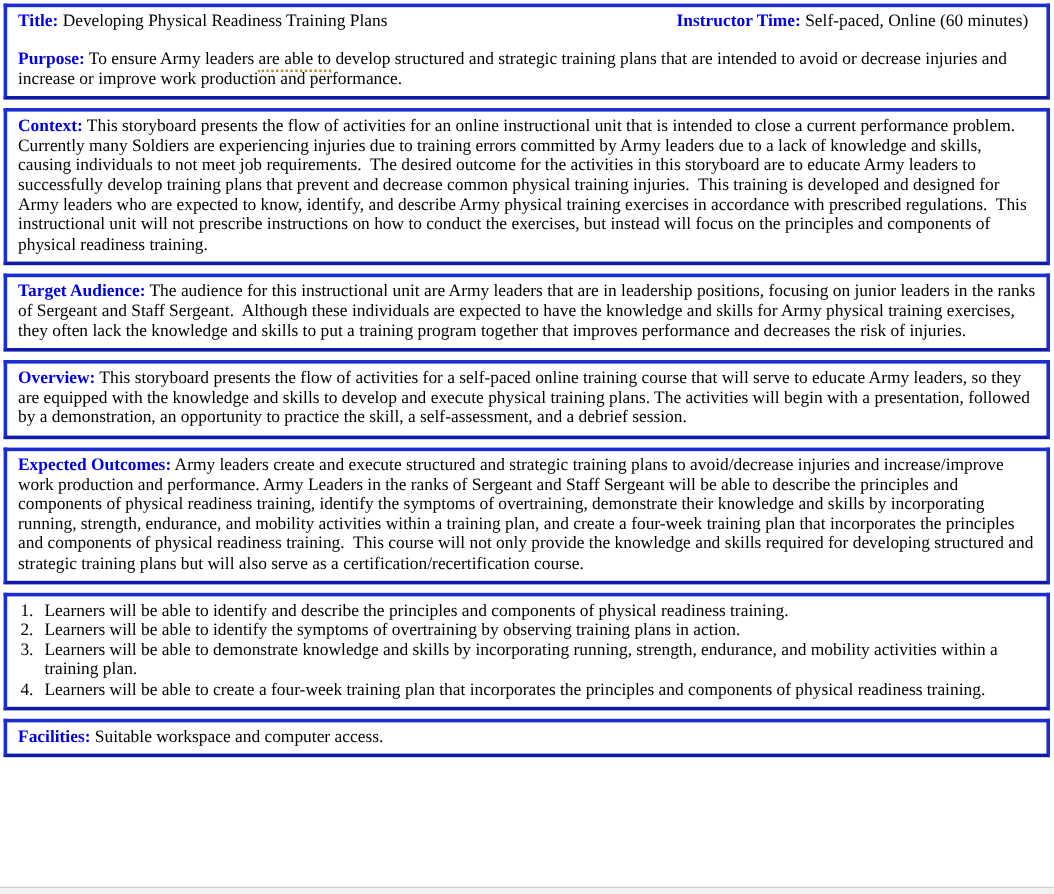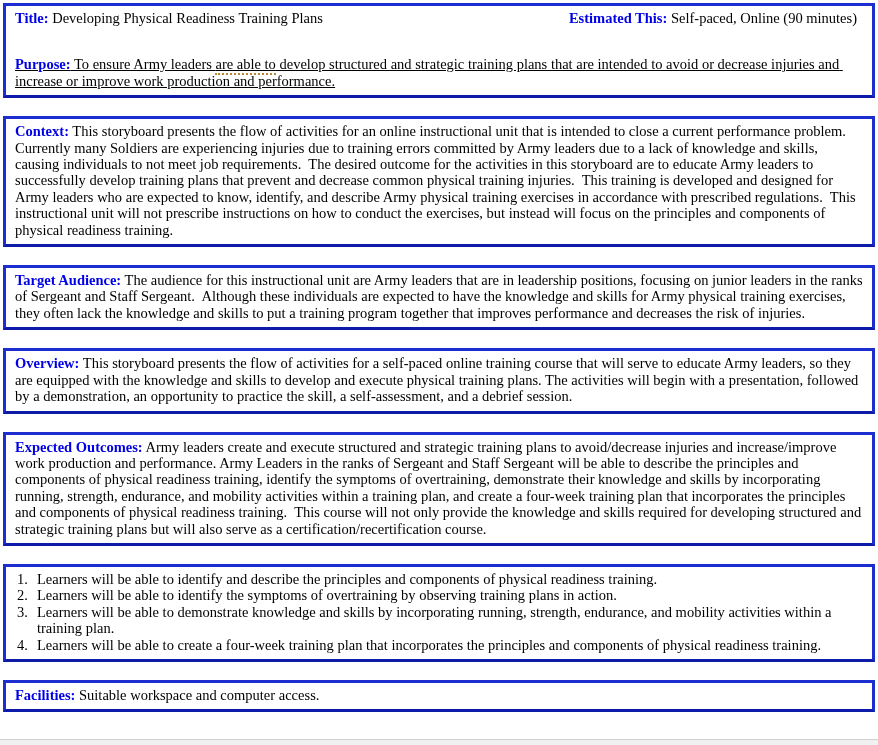--- a/index.html
+++ b/index.html
@@ -11,41 +11,41 @@
     font-family: "Liberation Serif", "DejaVu Serif", serif;
     font-size: 14.5px;
     line-height: 16.4px;
     color: #000000;
     position: relative;
     overflow: hidden;
   }
   .doc {
     display: flex;
     flex-direction: column;
-    gap: 18px;
+    gap: 7px;
     padding: 3px 3px 0 3px;
   }
   .box {
     border: 3px solid #1c2ed0;
     border-bottom-color: #0d1ba8;
     background: #ffffff;
     padding: 4px 9px 6px 9px;
   }
   .lbl {
     color: #0000e6;
     font-weight: 700;
   }
   .body-text { white-space: pre-wrap; }
   .para { margin: 0; }
   .title-row {
     display: flex;
     justify-content: space-between;
     padding-right: 6px;
   }
-  .purpose { margin-top: 30px; text-decoration: underline; }
+  .purpose { margin-top: 15px; }
   .grammar {
     border-bottom: 2px dotted #b5872f;
     padding-bottom: 1px;
   }
   .obj-list { margin-top: 0; }
   .obj {
     display: flex;
     margin: 0;
   }
   .obj .num {
@@ -65,21 +65,21 @@
   }
 </style>
 </head>
 <body>
 
 <div class="doc">
 
   <section class="box">
     <div class="title-row">
       <p class="para"><span class="lbl">Title:</span><span class="body-text"> Developing Physical Readiness Training Plans</span></p>
-      <p class="para"><span class="lbl">Estimated This:</span><span class="body-text"> Self-paced, Online (90 minutes)</span></p>
+      <p class="para"><span class="lbl">Instructor Time:</span><span class="body-text"> Self-paced, Online (60 minutes)</span></p>
     </div>
     <p class="para purpose"><span class="lbl">Purpose:</span><span class="body-text"> To ensure Army leaders </span><span class="body-text grammar">are able to</span><span class="body-text"> develop structured and strategic training plans that are intended to avoid or decrease injuries and increase or improve work production and performance.</span></p>
   </section>
 
   <section class="box">
     <p class="para"><span class="lbl">Context:</span><span class="body-text"> This storyboard presents the flow of activities for an online instructional unit that is intended to close a current performance problem.  Currently many Soldiers are experiencing injuries due to training errors committed by Army leaders due to a lack of knowledge and skills, causing individuals to not meet job requirements.  The desired outcome for the activities in this storyboard are to educate Army leaders to successfully develop training plans that prevent and decrease common physical training injuries.  This training is developed and designed for Army leaders who are expected to know, identify, and describe Army physical training exercises in accordance with prescribed regulations.  This instructional unit will not prescribe instructions on how to conduct the exercises, but instead will focus on the principles and components of physical readiness training.</span></p>
   </section>
 
   <section class="box">
     <p class="para"><span class="lbl">Target Audience:</span><span class="body-text"> The audience for this instructional unit are Army leaders that are in leadership positions, focusing on junior leaders in the ranks of Sergeant and Staff Sergeant.  Although these individuals are expected to have the knowledge and skills for Army physical training exercises, they often lack the knowledge and skills to put a training program together that improves performance and decreases the risk of injuries.</span></p>

